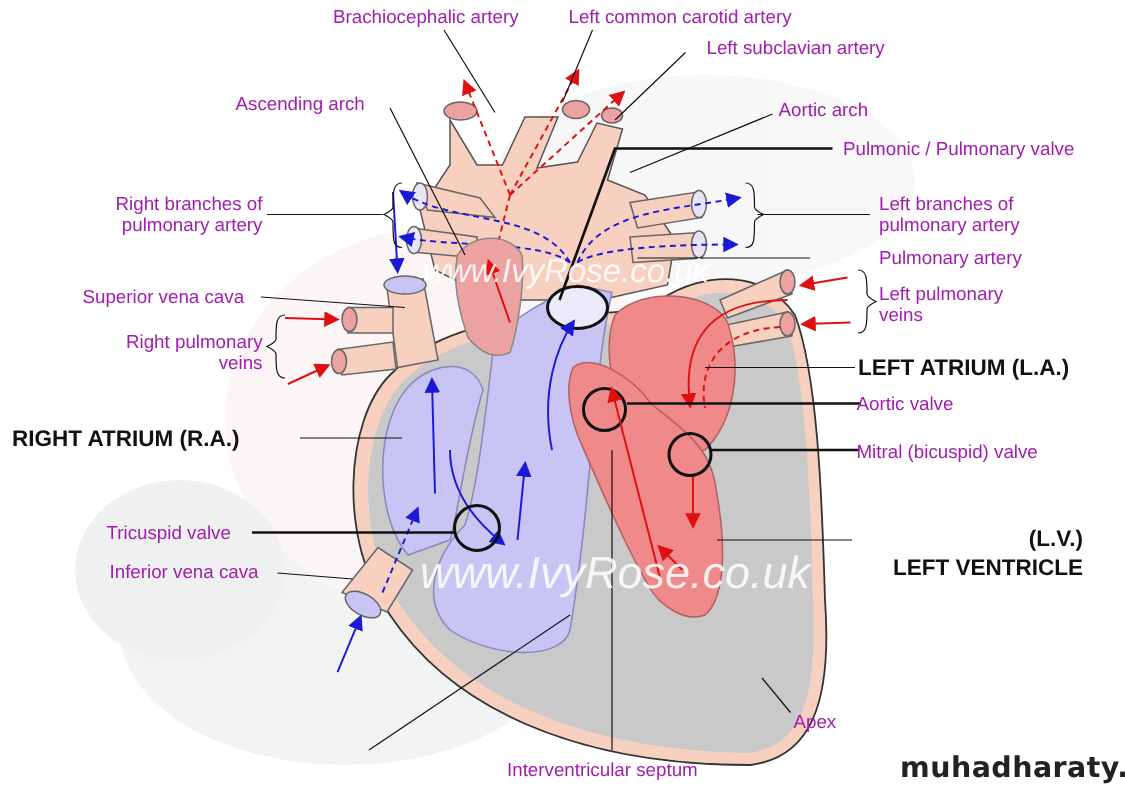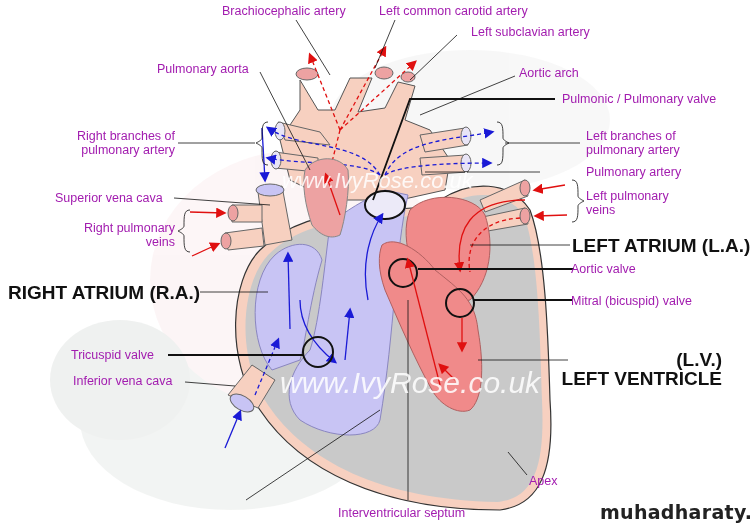--- a/index.html
+++ b/index.html
@@ -1,20 +1,20 @@
 <!DOCTYPE html>
 <html><head>
 <meta charset="utf-8">
 <style>
   html, body { margin: 0; padding: 0; background: #ffffff; }
   body { width: 750px; height: 525px; position: relative; overflow: hidden; font-family: "Liberation Sans", sans-serif; }
   #stage { position: absolute; left: 0; top: 0; width: 750px; height: 525px; }
   .lbl { position: absolute; font-size: 12.5px; color: #a21caf; white-space: nowrap; line-height: 14px; }
   .lbl.right { text-align: right; }
-  .big { position: absolute; font-weight: bold; font-size: 19px; color: #111; white-space: nowrap; line-height: 19px; }
+  .big { position: absolute; font-weight: bold; font-size: 15px; color: #111; white-space: nowrap; line-height: 19px; }
   .big.right { text-align: right; }
   .wm { position: absolute; color: rgba(255,255,255,0.85); font-style: italic; white-space: nowrap; font-family: "Liberation Sans", sans-serif; }
   .site { position: absolute; font-weight: bold; font-size: 19px; color: #222; font-family: "DejaVu Sans", sans-serif; letter-spacing: 0.3px; }
 </style>
 </head>
 <body>
 
 <div id="stage">
   <svg width="750" height="525" viewBox="0 0 750 525" xmlns="http://www.w3.org/2000/svg">
     <defs>
@@ -159,21 +159,21 @@
   </svg>
 
   
   <div class="wm" style="left:282px; top:168px; font-size:22px;">www.IvyRose.co.uk</div>
   <div class="wm" style="left:280px; top:366px; font-size:30px;">www.IvyRose.co.uk</div>
 
   
   <div class="lbl" style="left:222px; top:4px;">Brachiocephalic artery</div>
   <div class="lbl" style="left:379px; top:4px;">Left common carotid artery</div>
   <div class="lbl" style="left:459px; top:25px;margin-left:12px;">Left subclavian artery</div>
-  <div class="lbl" style="left:157px; top:62px;">Pulmonary aorta</div>
+  <div class="lbl" style="left:157px; top:62px;">Ascending arch</div>
   <div class="lbl" style="left:519px; top:66px;">Aortic arch</div>
   <div class="lbl" style="left:562px; top:92px;text-align:center;">Pulmonic / Pulmonary valve</div>
   <div class="lbl right" style="left:60px; top:129px; width:115px;">
     <div>Right branches of</div>
     <div>pulmonary artery</div>
   </div>
   <div class="lbl" style="left:586px; top:129px;">
     <div>Left branches of</div>
     <div>pulmonary artery</div>
   </div>

